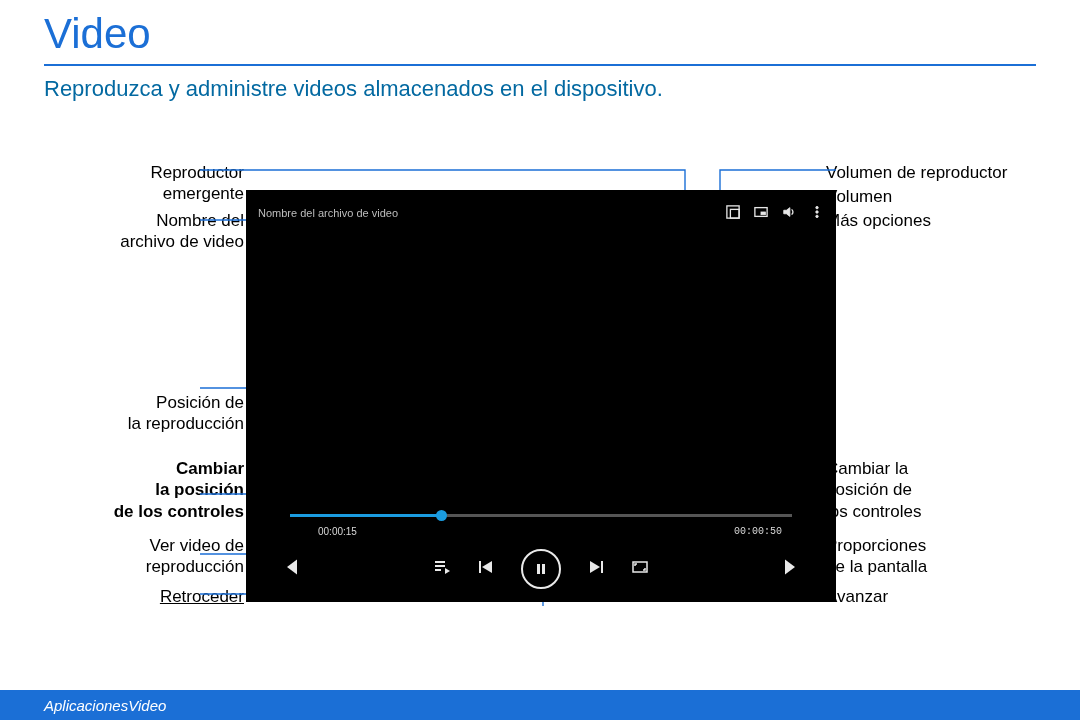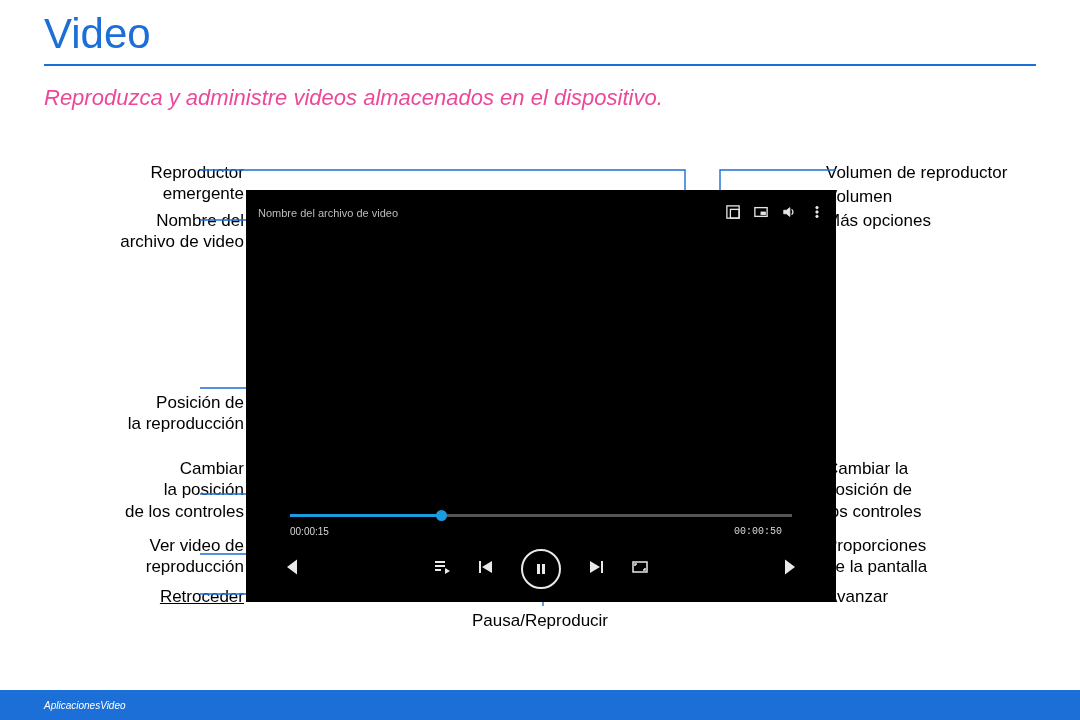--- a/index.html
+++ b/index.html
@@ -16,25 +16,23 @@
     font-size: 42px;
     font-weight: 400;
     padding: 10px 44px 0 44px;
   }
   .title-rule {
     margin: 6px 44px 0 44px;
     border: none;
     border-top: 2px solid #1b6fd6;
   }
   .subtitle {
-    color: #ec4899;
-    font-style: italic;
+    color: #0369a1;
     font-size: 22px;
     padding: 10px 44px 0 44px;
-    margin-top: 9px;
   }
   .diagram-area {
     position: absolute;
     left: 0;
     top: 140px;
     width: 1080px;
     height: 540px;
   }
   .labels-left, .labels-right {
     position: absolute;
@@ -95,20 +93,21 @@
     width: 11px; height: 11px;
     margin-left: -5px;
     border-radius: 50%;
     background: #1b9ce0;
   }
   .time-a, .time-b {
     position: absolute;
     top: 20px;
     font-size: 10px;
     color: #d8d8d8;
+    margin-left: 28px;
   }
   .time-a { left: 0; }
   .time-b { right: 10px; font-family: Liberation Mono, monospace; }
   
   .ctrl-row {
     position: absolute;
     left: 0; right: 0;
     top: 356px;
     height: 46px;
     display: flex;
@@ -150,62 +149,61 @@
   .footer {
     position: absolute;
     left: 0; bottom: 0;
     width: 1080px;
     height: 30px;
     background: #1b6fd6;
     color: #fff;
     display: flex;
     align-items: center;
     padding: 0 44px;
-    font-size: 10px;
+    font-size: 15px;
   }
   .footer .fl { font-style: italic; }
   .footer .fc { flex: 1; text-align: center; }
   .footer .fr { font-style: italic; }
 </style>
 </head>
 <body>
 
 <h1 class="page-title">Video</h1>
 <hr class="title-rule">
 <p class="subtitle">Reproduzca y administre videos almacenados en el dispositivo.</p>
 
 <div class="diagram-area">
 
   <div class="labels-left">
     <div class="label" style="top:22px;right:0;margin-left:43px;">Reproductor emergente</div>
     <div class="label" style="top:70px;right:0;white-space:pre;">Nombre del
 archivo de video</div>
     <div class="label" style="top:232px;right:0;white-space:pre;margin-top:20px;">Posición de
 la reproducción</div>
-    <div class="label" style="top:318px;right:0;white-space:pre;">Cambiar
+    <div class="label" style="top:318px;right:0;white-space:pre;font-weight:bold;">Cambiar
 la posición
 de los controles</div>
     <div class="label" style="top:395px;right:0;white-space:pre;">Ver video de
 reproducción</div>
     <div class="label" style="top:446px;right:0;text-decoration:underline;">Retroceder</div>
   </div>
 
   <div class="labels-right">
     <div class="label" style="top:22px;left:0;">Volumen de reproductor</div>
     <div class="label" style="top:46px;left:0;">Volumen</div>
     <div class="label" style="top:70px;left:0;">Más opciones</div>
     <div class="label" style="top:318px;left:0;white-space:pre;">Cambiar la
 posición de
 los controles</div>
     <div class="label" style="top:395px;left:0;white-space:pre;">Proporciones
 de la pantalla</div>
     <div class="label" style="top:446px;left:0;">Avanzar</div>
   </div>
 
-  <div class="label" style="top:470px; left:0; width:1080px; text-align:center; font-size:17px;">Pausa/Reproducir</div>
 
   <svg class="connectors">
 
     <polyline points="200,30 685,30 685,65"></polyline>
     <polyline points="200,80 260,80 260,68"></polyline>
     <polyline points="200,248 330,248 440,370"></polyline>
     <polyline points="200,354 286,354 286,430"></polyline>
     <polyline points="200,414 300,414 300,430"></polyline>
     <polyline points="200,454 360,454 475,430"></polyline>
 

